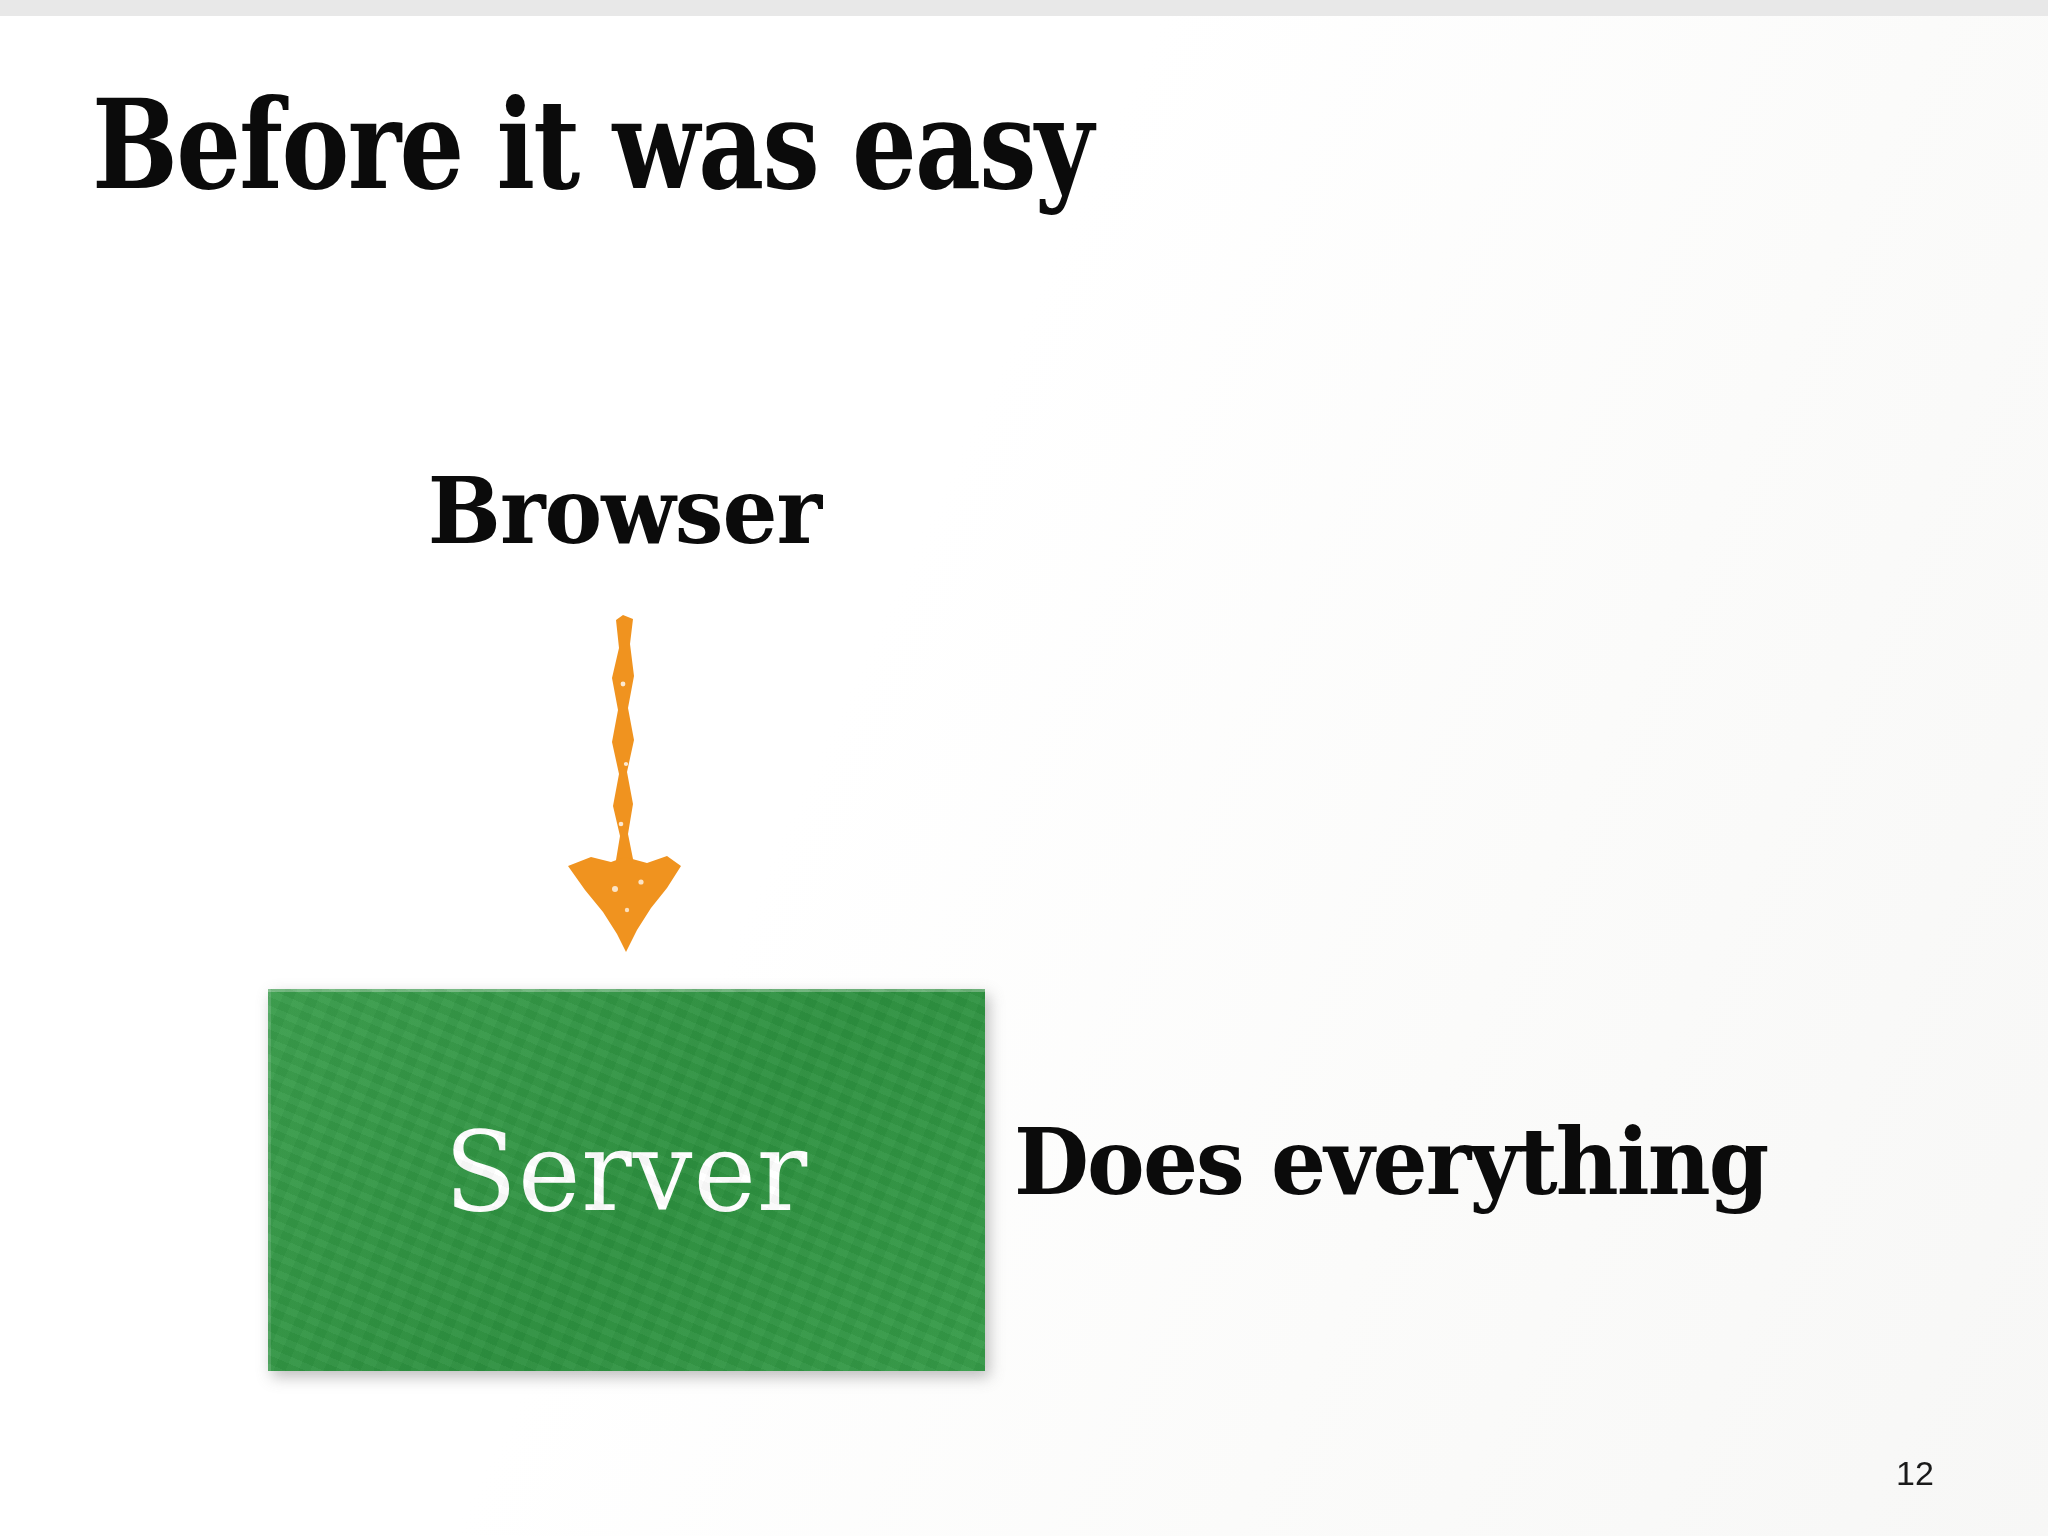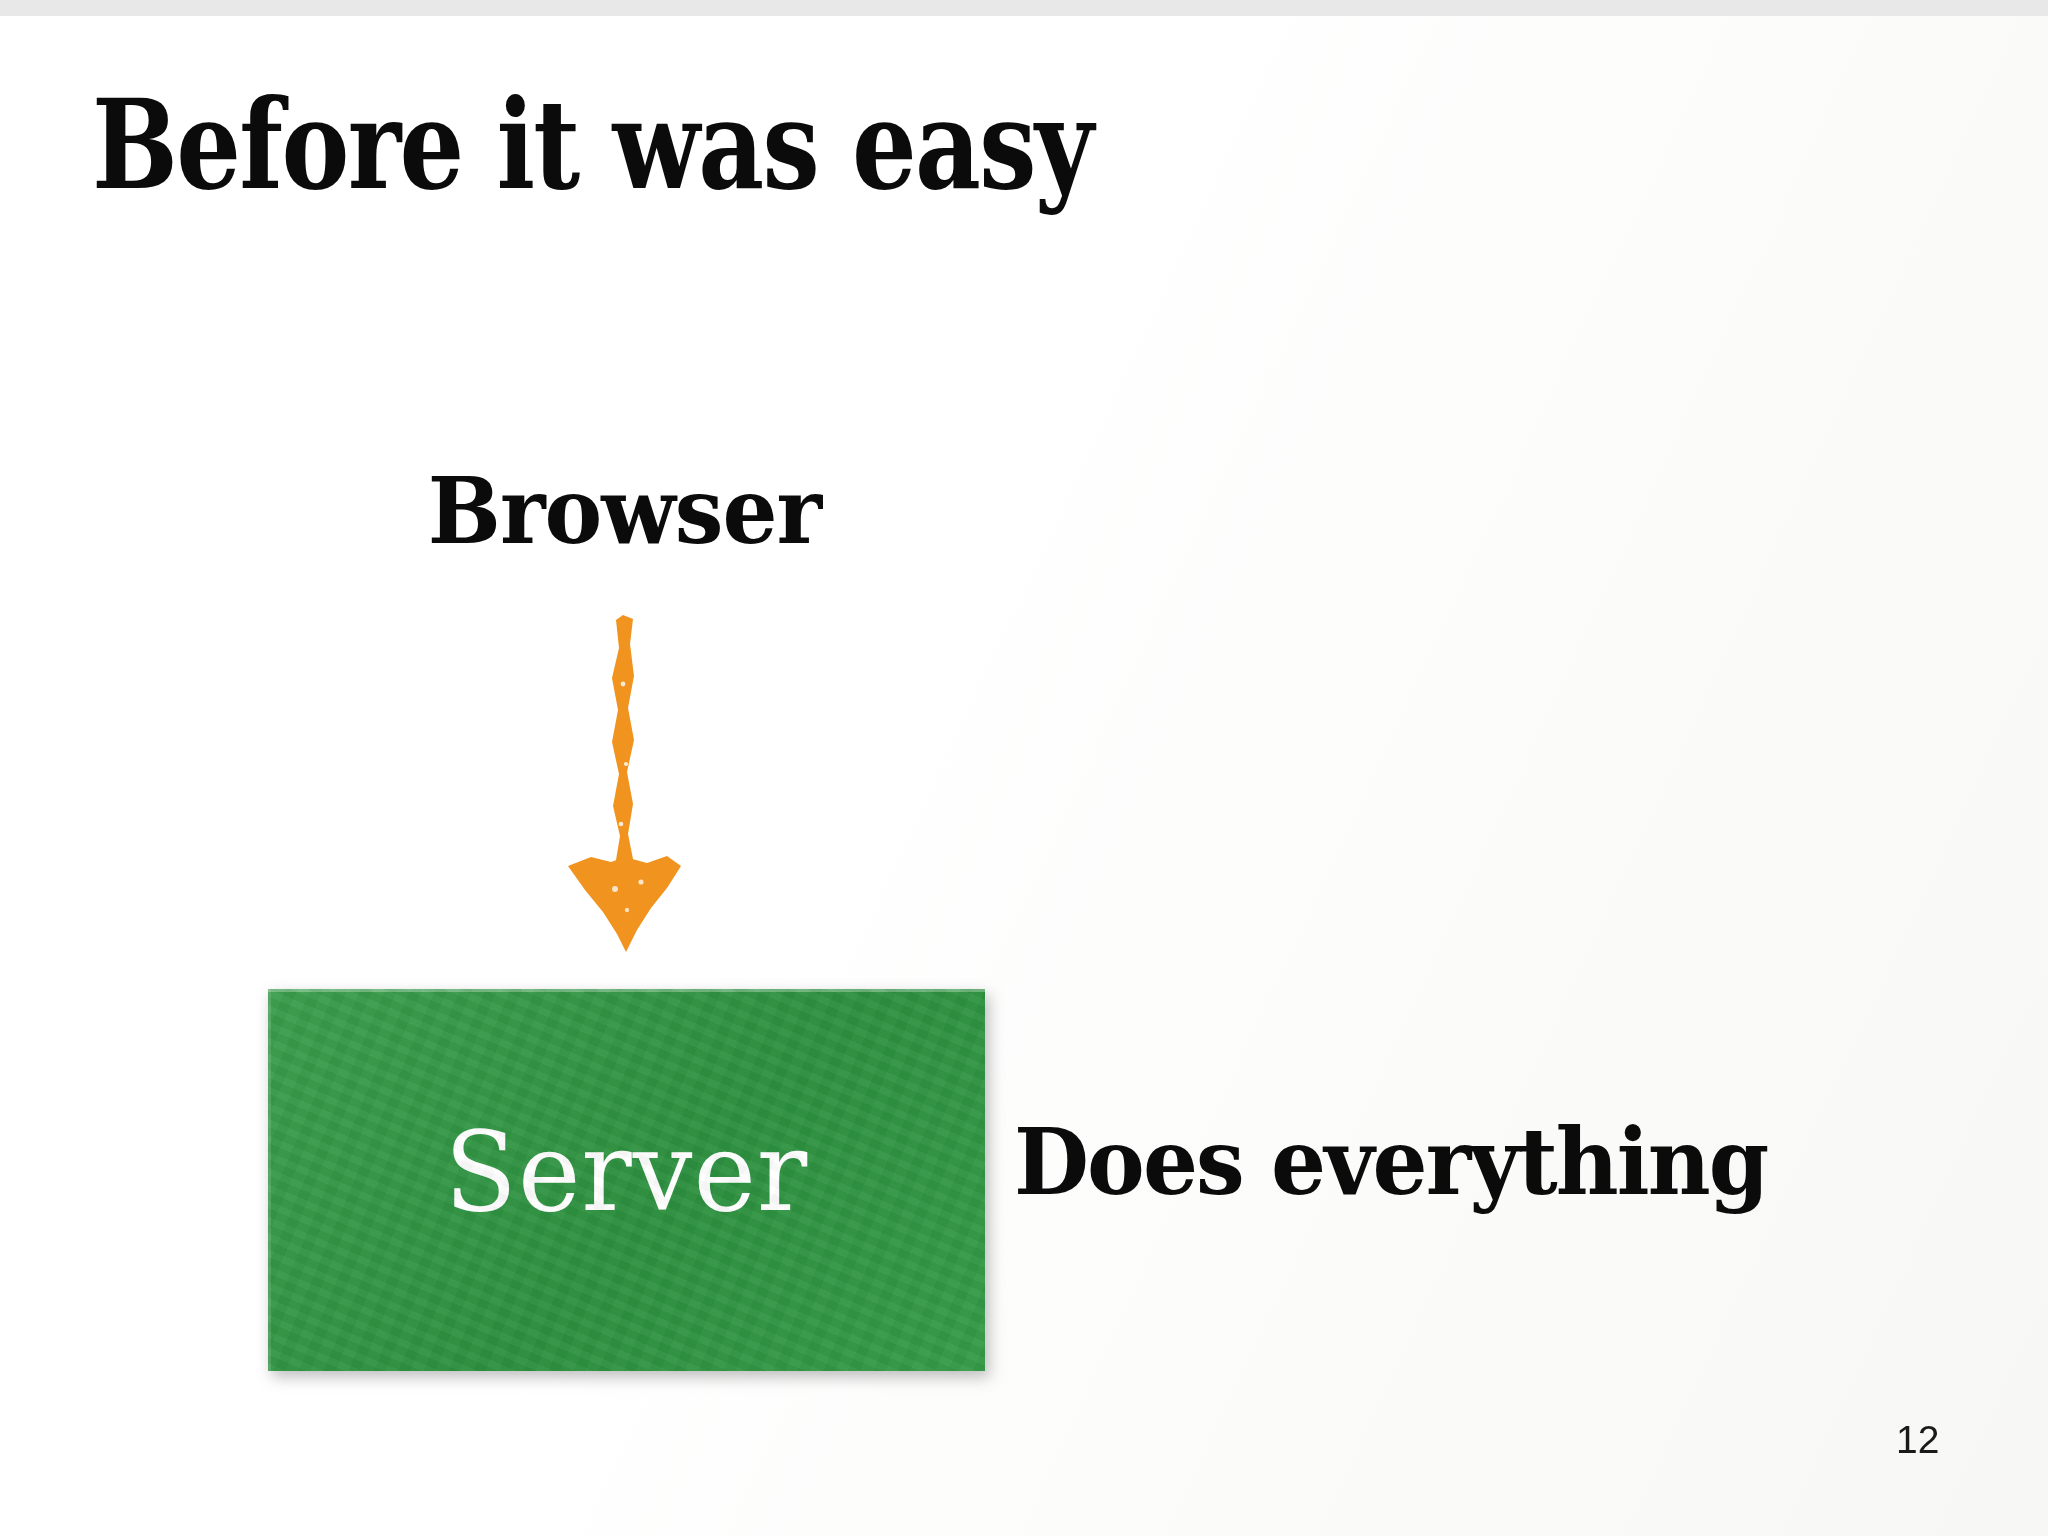--- a/index.html
+++ b/index.html
@@ -101,22 +101,22 @@
     font-weight: 700;
     letter-spacing: -2px;
     transform: scaleX(0.94);
     transform-origin: left center;
     white-space: nowrap;
   }
 
   .page-number {
     position: absolute;
     left: 1896px;
-    top: 1402px;
-    font-size: 39px;
+    top: 1438px;
+    font-size: 34px;
     font-family: "Liberation Sans", "DejaVu Sans", sans-serif;
     font-weight: 400;
     color: #1a1a1a;
   }
 </style>
 </head>
 <body>
 
 <div class="slide">
 

